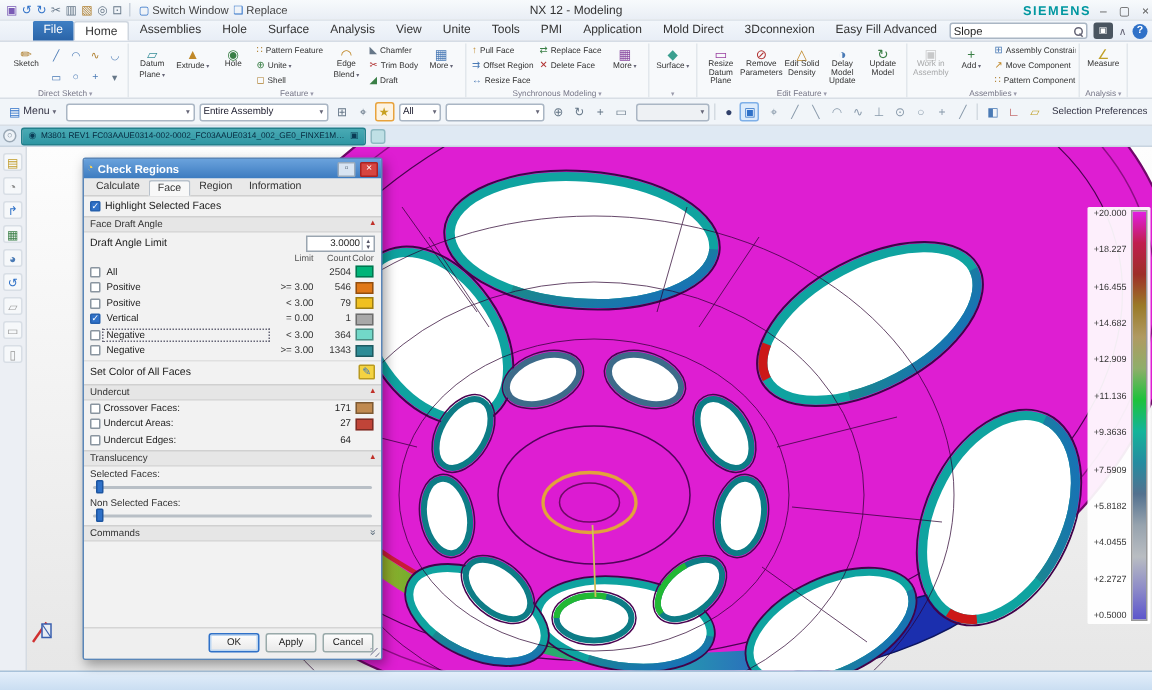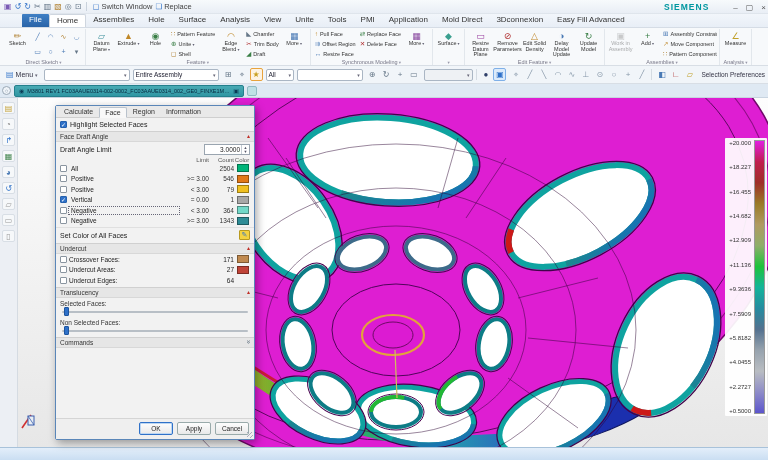--- a/index.html
+++ b/index.html
@@ -8,21 +8,21 @@
   *{box-sizing:border-box;}
   
   .titlebar{position:absolute;left:0;top:0;width:768px;height:14px;
     background:linear-gradient(#f7fafc,#e9eef5);display:flex;align-items:center;
     font-size:8px;color:#333;border-bottom:1px solid #dfe5ec;}
   .qa{display:flex;align-items:center;gap:3px;padding-left:4px;}
   .qa .qico{font-size:8px;line-height:8px;cursor:default;}
   .qa-sep{width:1px;height:9px;background:#c9d2dc;margin:0 2px;}
   .tb-label{display:flex;align-items:center;gap:2px;font-size:7.5px;color:#444;}
   .tb-title{position:absolute;left:0;right:0;text-align:center;font-size:8px;color:#333;pointer-events:none;}
-  .tb-right{position:absolute;right:2px;top:0;height:14px;display:flex;align-items:center;gap:24px;}
+  .tb-right{position:absolute;right:2px;top:0;height:14px;display:flex;align-items:center;gap:6px;}
   .brand{color:var(--brand-teal,#0097a0);font-weight:bold;font-size:8.5px;letter-spacing:1px;}
   .winctl{display:flex;gap:8px;color:#555;font-size:8px;}
   .winctl span{cursor:default;}
   
   .tabrow{position:absolute;left:0;top:14px;width:768px;height:14px;
     background:linear-gradient(#f2f6fb,#e8eef6);display:flex;align-items:flex-end;
     font-size:8px;color:#333;border-bottom:1px solid #d5dce5;}
   .rtab{padding:1px 7px 2px;height:13px;cursor:default;white-space:nowrap;}
   .rtab[data-variant="file"]{background:linear-gradient(#3f7fc4,#2a64a8);color:#fff;border-radius:1px 1px 0 0;}
   .rtab[data-variant="active"]{background:#fff;border:1px solid #cfd6df;border-bottom:none;border-radius:2px 2px 0 0;}
@@ -182,20 +182,21 @@
     <span class="qa-sep"></span>
     <span class="tb-label">
       <span class="mi" style="color:#2f71c8;">▢</span>
       <span>Switch Window</span>
     </span>
     <span class="tb-label car">
       <span style="color:#2f71c8;">❏</span>
       <span>Replace</span>
     </span>
   </div>
+  <div class="tb-title">NX 12 - Modeling</div>
   <div class="tb-right">
     <span class="brand">SIEMENS</span>
     <span class="winctl">
 
         <span>–</span>
 
         <span>▢</span>
 
         <span>×</span>
       </span>
@@ -226,20 +227,29 @@
       <div class="rtab" data-variant="">PMI</div>
 
       <div class="rtab" data-variant="">Application</div>
 
       <div class="rtab" data-variant="">Mold Direct</div>
 
       <div class="rtab" data-variant="">3Dconnexion</div>
 
       <div class="rtab" data-variant="">Easy Fill Advanced</div>
     </span>
+  <div class="tabrow-right">
+    <div class="searchbox">
+      <span class="val">Slope</span>
+      <span class="magglass"></span>
+    </div>
+    <span class="fsbtn">▣</span>
+    <span class="chevup">∧</span>
+    <span class="helpbtn">?</span>
+  </div>
 </div>
 
 <div class="ribbon">
 
     <div class="rgroup">
       <div class="rbtns">
 
           <div class="rbtn" data-variant="big">
             <span class="ric" style="color: rgb(176, 128, 48);">✏</span>
             <span class="rlb">Sketch</span>
@@ -746,20 +756,26 @@
 
         <span class="scale-label">+2.2727</span>
 
         <span class="scale-label">+0.5000</span>
       </div>
     <div class="scale-bar" style="background: linear-gradient(rgb(226, 30, 226), rgb(192, 30, 78), rgb(158, 46, 40), rgb(154, 122, 40), rgb(176, 154, 98), rgb(143, 174, 106), rgb(30, 194, 60), rgb(20, 180, 154), rgb(37, 140, 160), rgb(83, 113, 143), rgb(151, 163, 174), rgb(185, 189, 194), rgb(142, 140, 200), rgb(92, 85, 204));"></div>
   </div>
 </div>
 
 <div class="dialog">
+  <div class="dtitle">
+    <span class="dico">◔</span>
+    <span class="dtxt">Check Regions</span>
+    <span class="dbtn float">▫</span>
+    <span class="dbtn close">×</span>
+  </div>
   <div class="dtabs">
 
       <span class="dtab" data-variant="">Calculate</span>
 
       <span class="dtab" data-variant="active">Face</span>
 
       <span class="dtab" data-variant="">Region</span>
 
       <span class="dtab" data-variant="">Information</span>
     </div>

